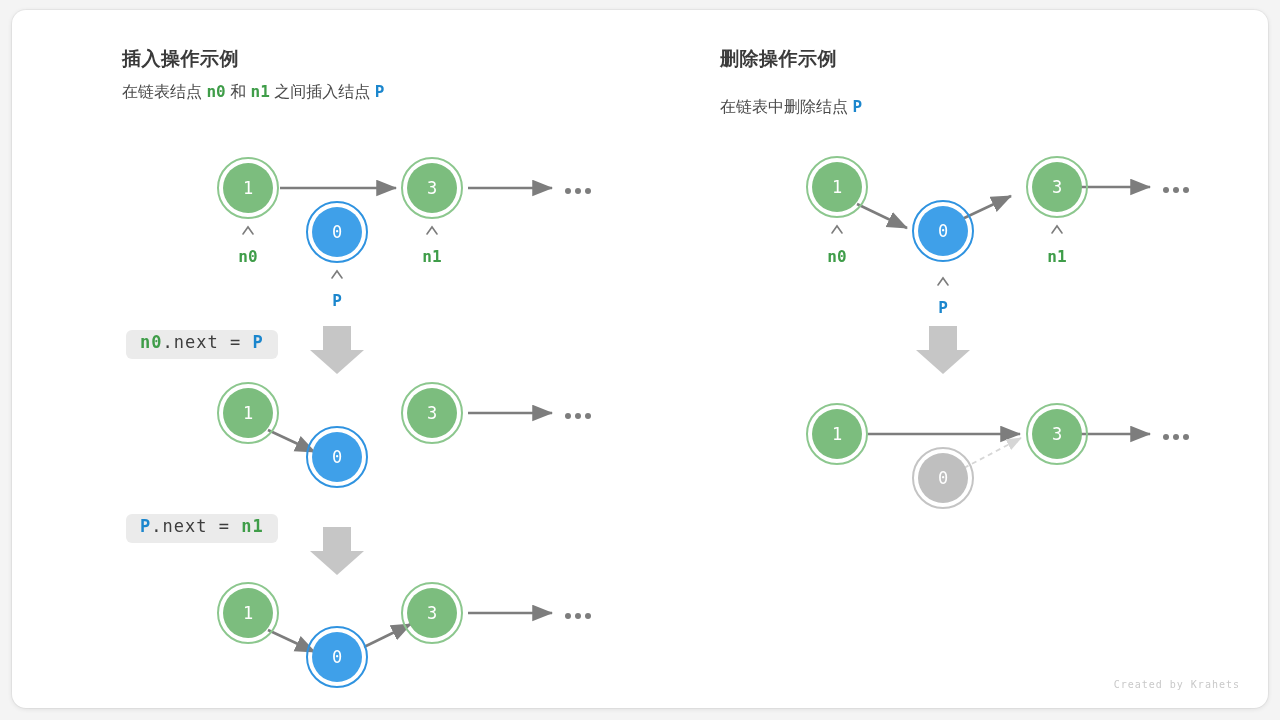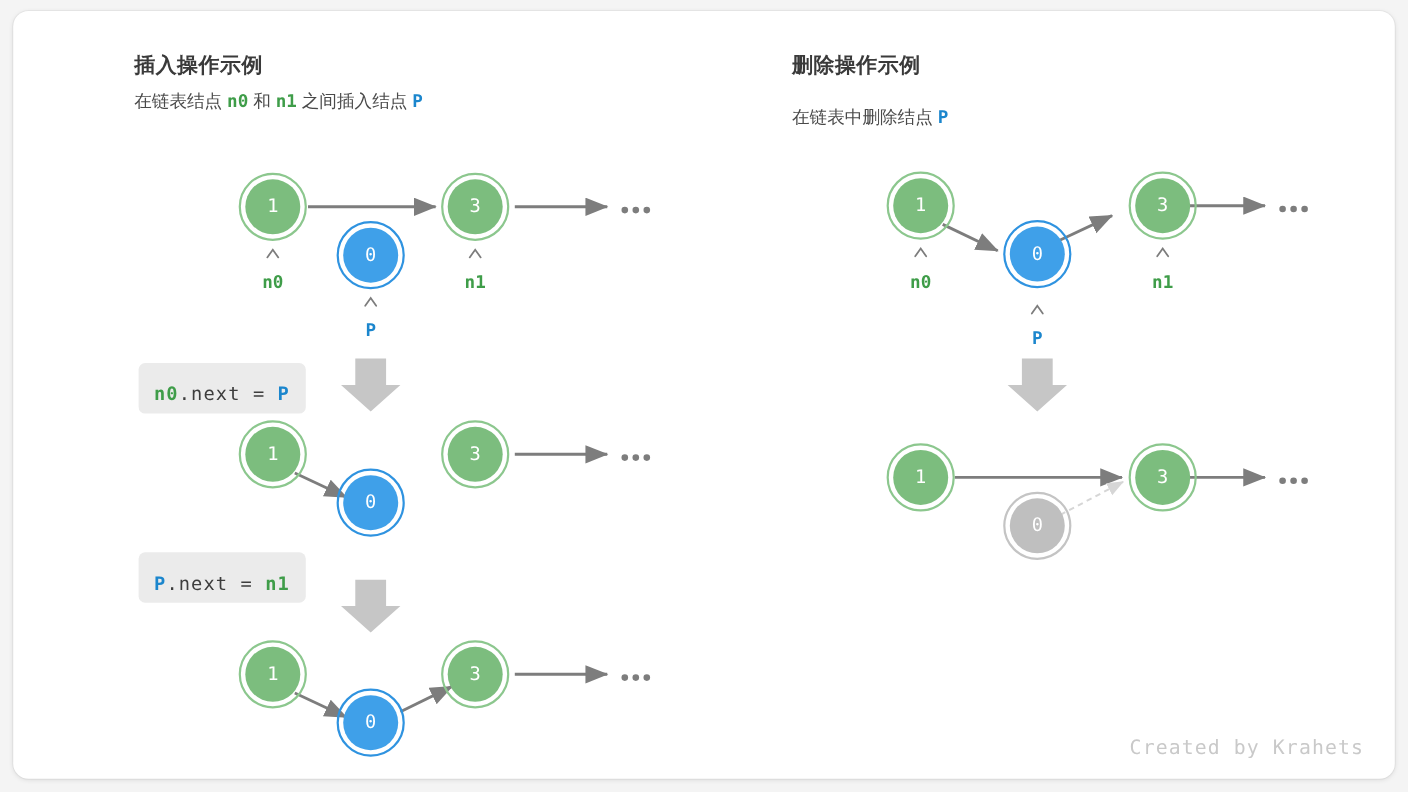--- a/index.html
+++ b/index.html
@@ -52,21 +52,21 @@
     font-weight: bold;
   }
   .g  { color: #3f9d49; }
   .b  { color: #1b86cd; }
 
   
   .codechip {
     position: absolute;
     background: #ebebeb;
     border-radius: 6px;
-    padding: 21px 14px 8px 14px;
+    padding: 4px 14px 8px 14px;
     font-family: "DejaVu Sans Mono", "Liberation Mono", monospace;
     font-size: 17px;
     color: #3d3d3d;
     white-space: nowrap;
     letter-spacing: 1px;
     line-height: 1;
     text-align: right;
   }
   .codechip .tok-g { color: #3f9d49; font-weight: bold; }
   .codechip .tok-b { color: #1b86cd; font-weight: bold; }
@@ -92,40 +92,40 @@
   .edge { stroke: #7d7d7d; stroke-width: 2.6; fill: none; }
   .edge-dash { stroke: #d6d6d6; stroke-width: 1.8; fill: none; stroke-dasharray: 5 4; }
   .dots { fill: #7d7d7d; }
   .bigarrow { fill: #c6c6c6; }
 
   .credit {
     position: absolute;
     right: 28px;
     bottom: 18px;
     font-family: "DejaVu Sans Mono", "Liberation Mono", monospace;
-    font-size: 18px;
+    font-size: 10px;
     color: #c9c9c9;
     letter-spacing: 1px;
     white-space: nowrap;
   }
 </style>
 </head>
 <body>
 
 <div class="card">
 
   <div class="panel panel-left">
 
     <div class="panel-title">插入操作示例</div>
 
     <div class="panel-sub"><span>在链表结点 </span><span class="mono g">n0</span><span> 和 </span><span class="mono g">n1</span><span> 之间插入结点 </span><span class="mono b">P</span></div>
 
     <div class="codechip" style="left:114px; top:320px;"><span class="tok-g">n0</span><span>.next = </span><span class="tok-b">P</span></div>
 
-    <div class="codechip" style="left:114px; top:492px;"><span class="tok-b">P</span><span>.next = </span><span class="tok-g">n1</span></div>
+    <div class="codechip" style="left:114px; top:504px;"><span class="tok-b">P</span><span>.next = </span><span class="tok-g">n1</span></div>
 
     <svg width="628" height="698">
       <defs>
         <marker id="ah" markerWidth="9" markerHeight="9" refX="7.6" refY="3.2" orient="auto" markerUnits="strokeWidth">
           <path d="M0,0 L8,3.2 L0,6.4 z" fill="#7d7d7d"></path>
         </marker>
         <marker id="ahd" markerWidth="10" markerHeight="10" refX="8" refY="3.4" orient="auto" markerUnits="strokeWidth">
           <path d="M0,0 L8.5,3.4 L0,6.8 z" fill="#d6d6d6"></path>
         </marker>
       </defs>

